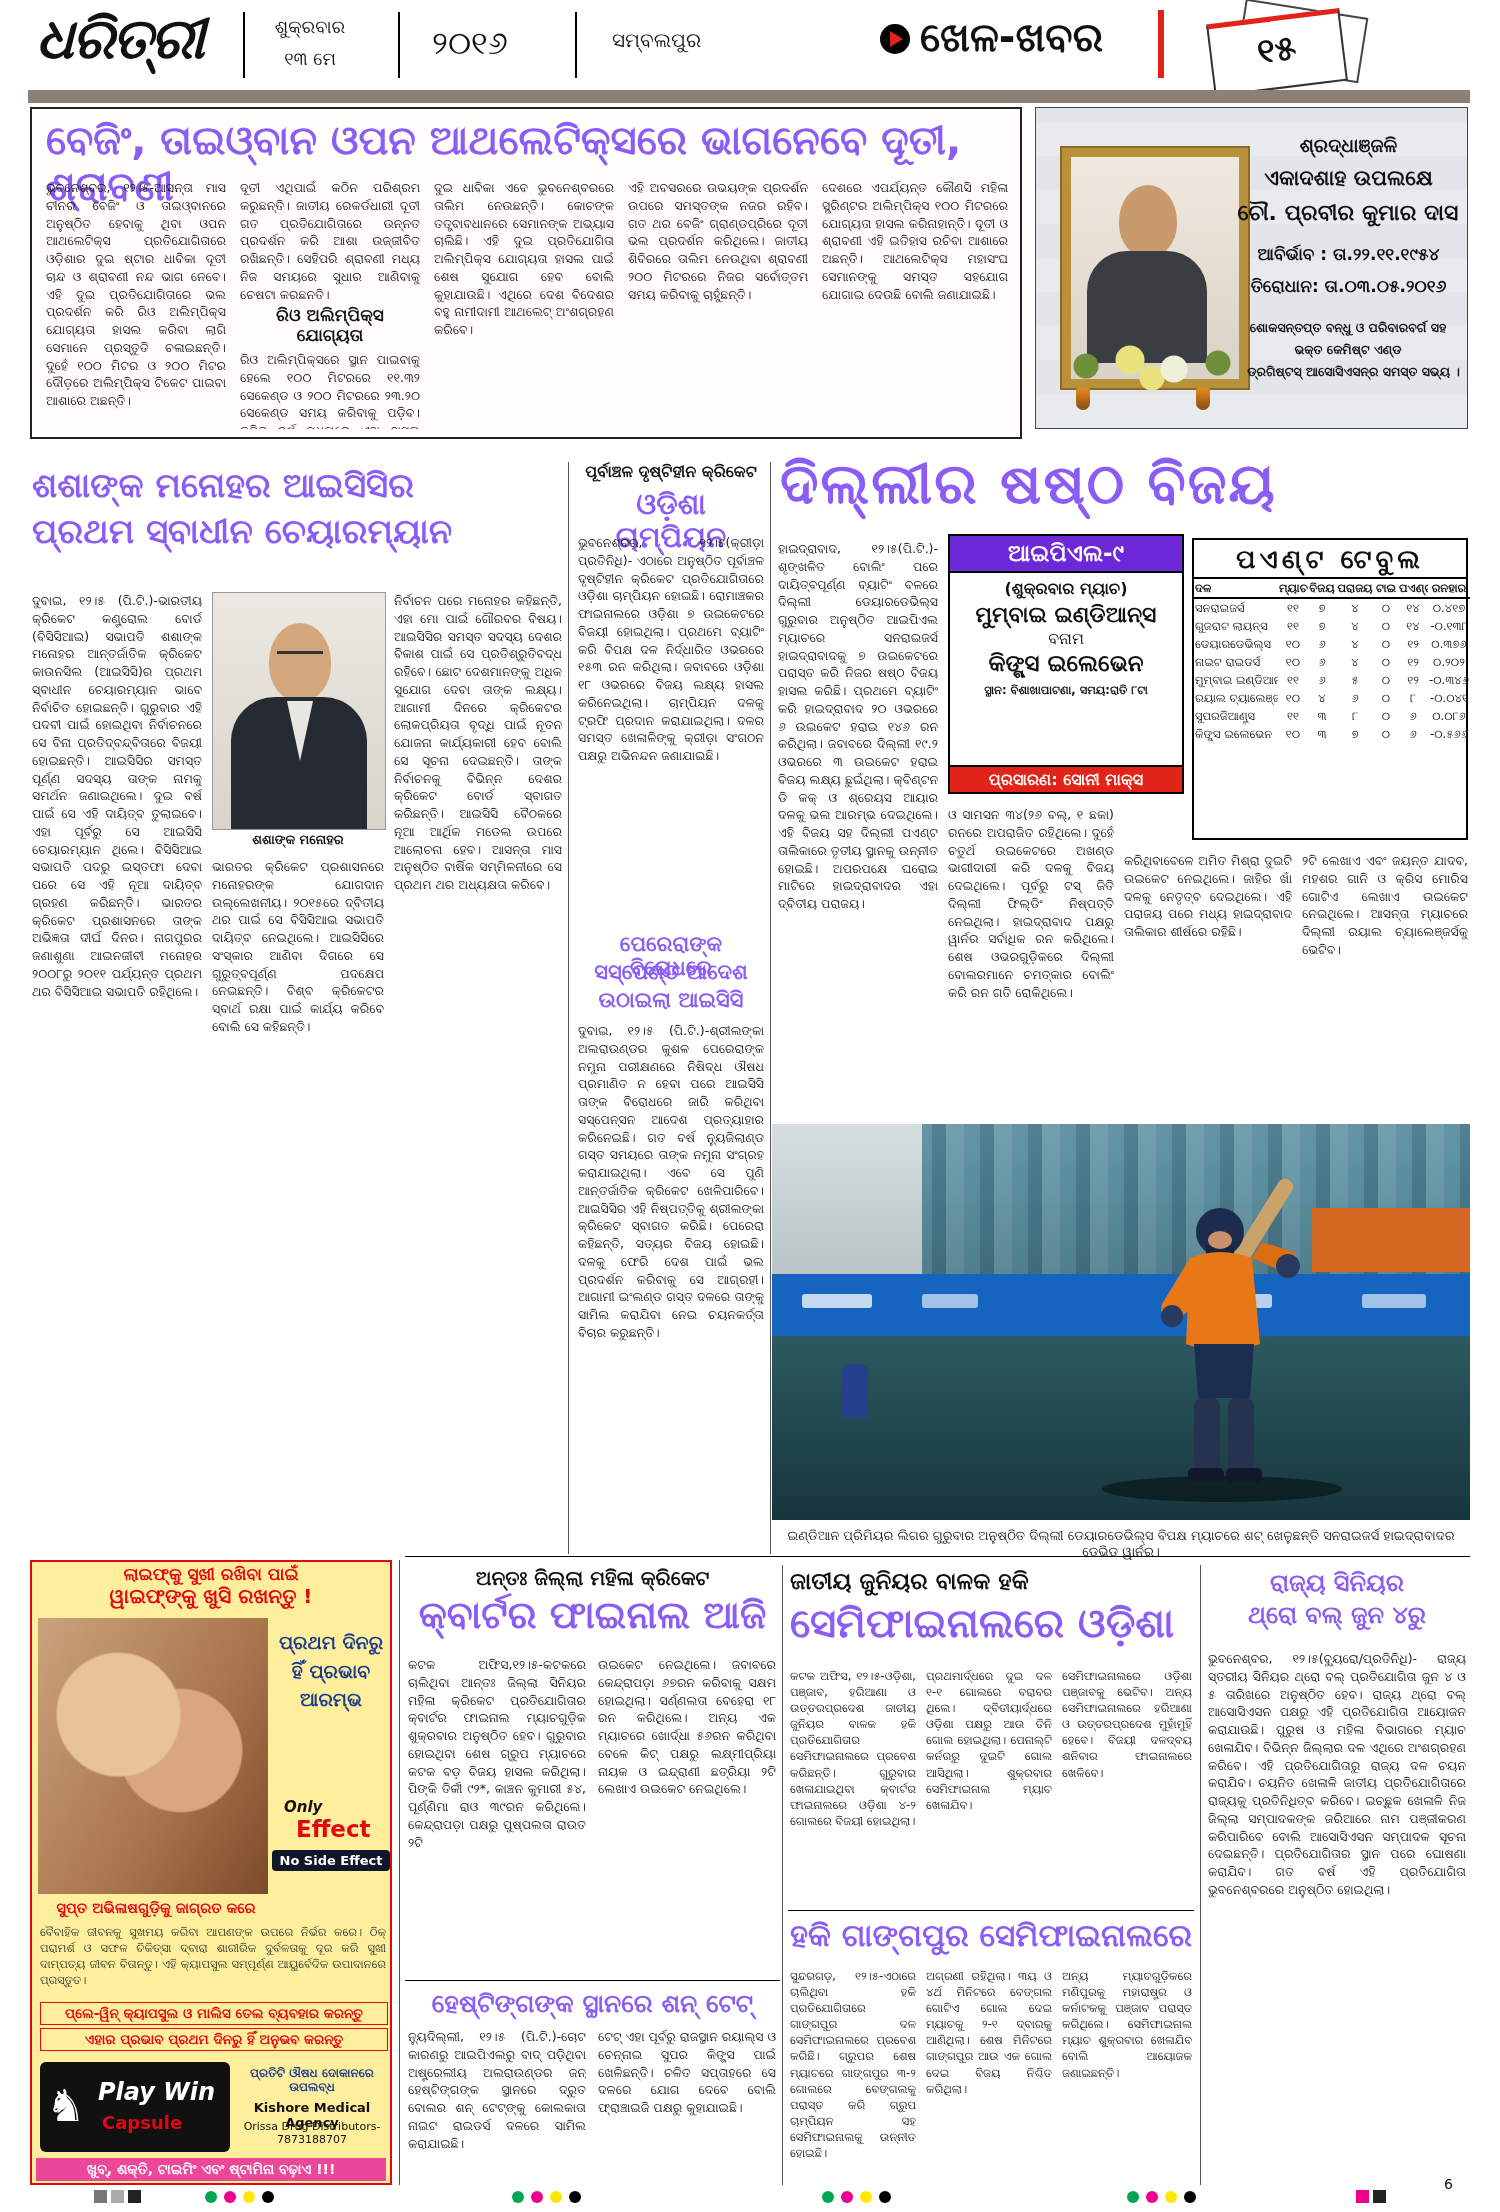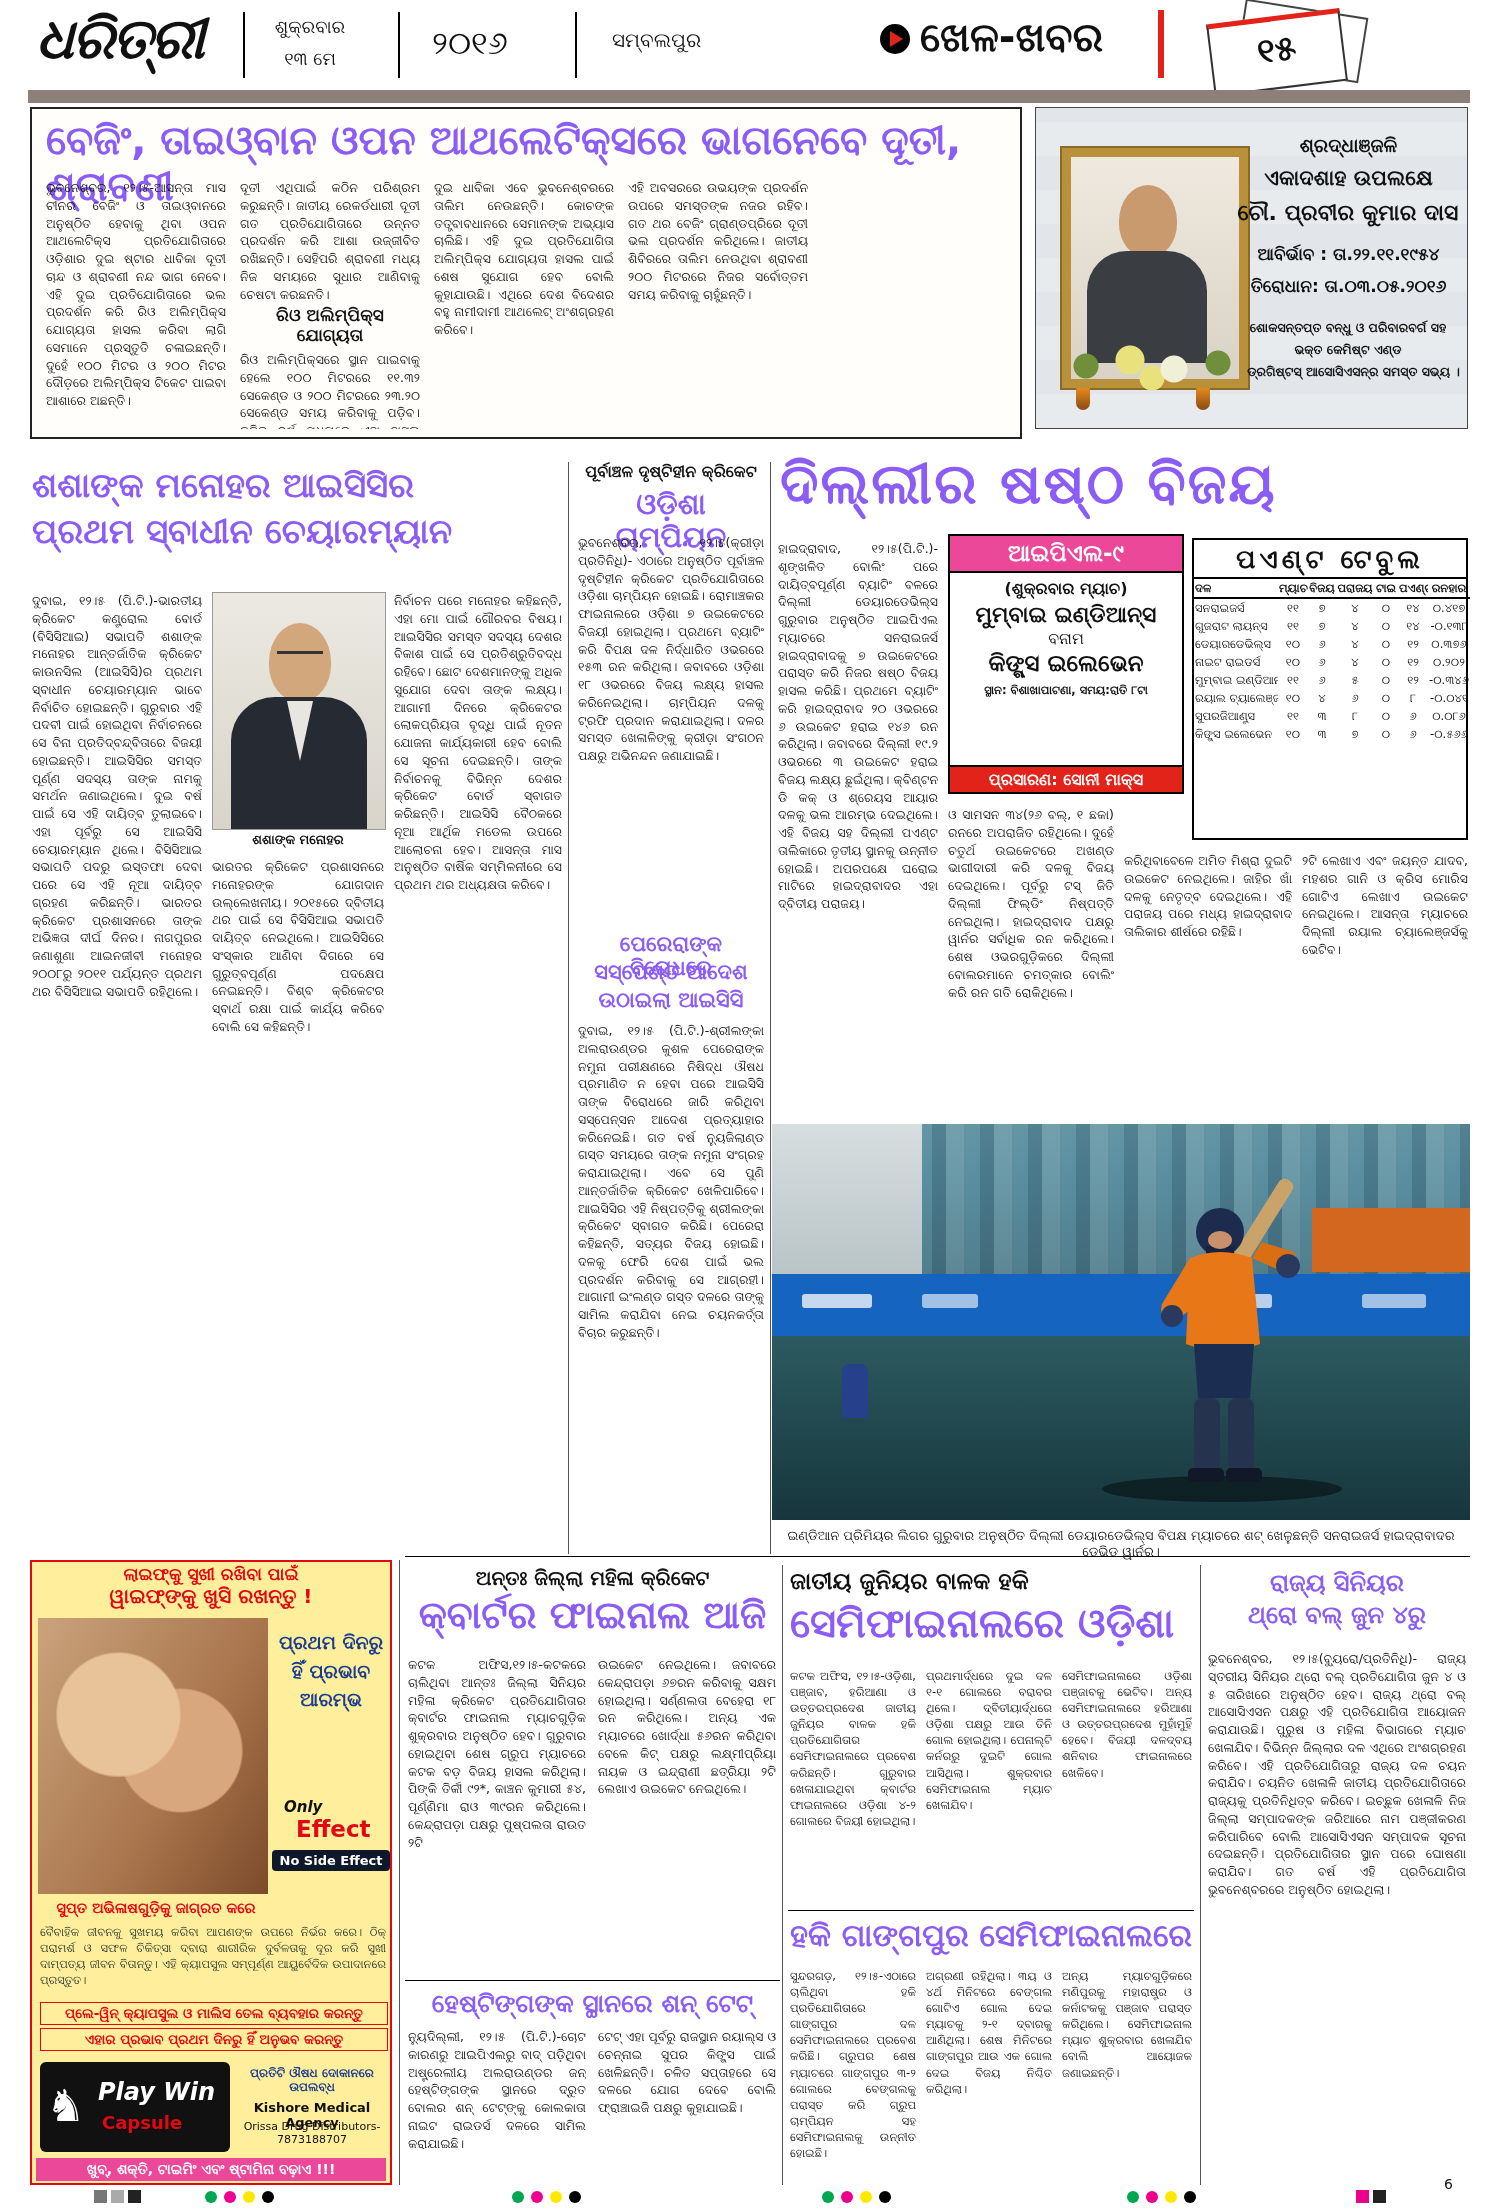--- a/index.html
+++ b/index.html
@@ -46,20 +46,21 @@
 <div class="abs" style="left:30px;top:107px;width:992px;height:332px;border:2px solid #222;box-sizing:border-box;background:#fffefb;">
   <div class="abs hl" style="left:14px;top:8px;width:964px;font-size:40px;">ବେଜିଂ, ତାଇଓ୍ବାନ ଓପନ ଆଥଲେଟିକ୍ସରେ ଭାଗନେବେ ଦୂତୀ, ଶ୍ରାବଣୀ</div>
   <div class="abs bt" style="left:14px;top:70px;width:180px;height:250px;">ଭୁବନେଶ୍ବର, ୧୨।୫-ଆସନ୍ତା ମାସ ଚୀନର ବେଜିଂ ଓ ତାଇଓ୍ବାନରେ ଅନୁଷ୍ଠିତ ହେବାକୁ ଥିବା ଓପନ ଆଥଲେଟିକ୍ସ ପ୍ରତିଯୋଗିତାରେ ଓଡ଼ିଶାର ଦୁଇ ଷ୍ଟାର ଧାବିକା ଦୂତୀ ଚାନ୍ଦ ଓ ଶ୍ରାବଣୀ ନନ୍ଦ ଭାଗ ନେବେ। ଏହି ଦୁଇ ପ୍ରତିଯୋଗିତାରେ ଭଲ ପ୍ରଦର୍ଶନ କରି ରିଓ ଅଲିମ୍ପିକ୍ସ ଯୋଗ୍ୟତା ହାସଲ କରିବା ଲାଗି ସେମାନେ ପ୍ରସ୍ତୁତି ଚଳାଇଛନ୍ତି। ଦୁହେଁ ୧୦୦ ମିଟର ଓ ୨୦୦ ମିଟର ଦୌଡ଼ରେ ଅଲିମ୍ପିକ୍ସ ଟିକେଟ ପାଇବା ଆଶାରେ ଅଛନ୍ତି।</div>
   <div class="abs" style="left:208px;top:70px;width:180px;height:250px;overflow:hidden;">
     <div class="bt" style="height:120px;">ଦୂତୀ ଏଥିପାଇଁ କଠିନ ପରିଶ୍ରମ କରୁଛନ୍ତି। ଜାତୀୟ ରେକର୍ଡଧାରୀ ଦୂତୀ ଗତ ପ୍ରତିଯୋଗିତାରେ ଉନ୍ନତ ପ୍ରଦର୍ଶନ କରି ଆଶା ଉଜ୍ଜୀବିତ ରଖିଛନ୍ତି। ସେହିପରି ଶ୍ରାବଣୀ ମଧ୍ୟ ନିଜ ସମୟରେ ସୁଧାର ଆଣିବାକୁ ଚେଷ୍ଟା କରୁଛନ୍ତି।</div>
     <div class="b c" style="font-size:17px;margin:6px 0;">ରିଓ ଅଲିମ୍ପିକ୍ସ ଯୋଗ୍ୟତା</div>
     <div class="bt" style="height:104px;">ରିଓ ଅଲିମ୍ପିକ୍ସରେ ସ୍ଥାନ ପାଇବାକୁ ହେଲେ ୧୦୦ ମିଟରରେ ୧୧.୩୨ ସେକେଣ୍ଡ ଓ ୨୦୦ ମିଟରରେ ୨୩.୨୦ ସେକେଣ୍ଡ ସମୟ କରିବାକୁ ପଡ଼ିବ। ଚଳିତ ବର୍ଷ ମଧ୍ୟରେ ଏହା ହାସଲ କରିବା ଲକ୍ଷ୍ୟ ରଖିଛନ୍ତି।</div>
   </div>
   <div class="abs bt" style="left:402px;top:70px;width:180px;height:250px;">ଦୁଇ ଧାବିକା ଏବେ ଭୁବନେଶ୍ବରରେ ତାଲିମ ନେଉଛନ୍ତି। କୋଚଙ୍କ ତତ୍ତ୍ବାବଧାନରେ ସେମାନଙ୍କ ଅଭ୍ୟାସ ଚାଲିଛି। ଏହି ଦୁଇ ପ୍ରତିଯୋଗିତା ଅଲିମ୍ପିକ୍ସ ଯୋଗ୍ୟତା ହାସଲ ପାଇଁ ଶେଷ ସୁଯୋଗ ହେବ ବୋଲି କୁହାଯାଉଛି। ଏଥିରେ ଦେଶ ବିଦେଶର ବହୁ ନାମୀଦାମୀ ଆଥଲେଟ୍ ଅଂଶଗ୍ରହଣ କରିବେ।</div>
   <div class="abs bt" style="left:596px;top:70px;width:180px;height:250px;">ଏହି ଅବସରରେ ଉଭୟଙ୍କ ପ୍ରଦର୍ଶନ ଉପରେ ସମସ୍ତଙ୍କ ନଜର ରହିବ। ଗତ ଥର ବେଜିଂ ଗ୍ରାଣ୍ଡପ୍ରିରେ ଦୂତୀ ଭଲ ପ୍ରଦର୍ଶନ କରିଥିଲେ। ଜାତୀୟ ଶିବିରରେ ତାଲିମ ନେଉଥିବା ଶ୍ରାବଣୀ ୨୦୦ ମିଟରରେ ନିଜର ସର୍ବୋତ୍ତମ ସମୟ କରିବାକୁ ଚାହୁଁଛନ୍ତି।</div>
+  <div class="abs bt" style="left:790px;top:70px;width:186px;height:250px;">ଦେଶରେ ଏପର୍ଯ୍ୟନ୍ତ କୌଣସି ମହିଳା ସ୍ପ୍ରିଣ୍ଟର ଅଲିମ୍ପିକ୍ସ ୧୦୦ ମିଟରରେ ଯୋଗ୍ୟତା ହାସଲ କରିନାହାନ୍ତି। ଦୂତୀ ଓ ଶ୍ରାବଣୀ ଏହି ଇତିହାସ ରଚିବା ଆଶାରେ ଅଛନ୍ତି। ଆଥଲେଟିକ୍ସ ମହାସଂଘ ସେମାନଙ୍କୁ ସମସ୍ତ ସହଯୋଗ ଯୋଗାଇ ଦେଉଛି ବୋଲି ଜଣାଯାଇଛି।</div>
 </div>
 
 <div class="abs" style="left:1035px;top:107px;width:433px;height:322px;border:1px solid #444;box-sizing:border-box;background:repeating-linear-gradient(0deg,#e8ebee 0 34px,#e2e6ea 34px 68px);">
   <div class="abs" style="left:26px;top:40px;width:168px;height:222px;border:9px solid #b8913a;box-shadow:0 0 0 2px #8a6a25;background:linear-gradient(#efe9df,#d9d2c6);">
     <div class="abs" style="left:48px;top:28px;width:58px;height:72px;border-radius:50% 50% 46% 46%;background:#c99a6e;"></div>
     <div class="abs" style="left:16px;top:94px;width:120px;height:112px;border-radius:40px 40px 0 0;background:#3a3d42;"></div>
   </div>
   <div class="abs" style="left:6px;top:228px;width:220px;height:60px;background:radial-gradient(circle at 20% 50%,#6f8f3a 12px,transparent 13px),radial-gradient(circle at 40% 40%,#e9e27c 14px,transparent 15px),radial-gradient(circle at 60% 55%,#f0f0d8 13px,transparent 14px),radial-gradient(circle at 80% 45%,#6f8f3a 12px,transparent 13px),radial-gradient(circle at 50% 70%,#e9e27c 12px,transparent 13px);"></div>
   <div class="abs" style="left:40px;top:280px;width:14px;height:22px;background:linear-gradient(#e58a1f,#8a4a12);border-radius:2px 2px 8px 8px;"></div>
   <div class="abs" style="left:160px;top:280px;width:14px;height:22px;background:linear-gradient(#e58a1f,#8a4a12);border-radius:2px 2px 8px 8px;"></div>
@@ -94,21 +95,21 @@
 <div class="abs bt" style="left:578px;top:534px;width:186px;height:384px;">ଭୁବନେଶ୍ବର, ୧୨।୫(କ୍ରୀଡ଼ା ପ୍ରତିନିଧି)- ଏଠାରେ ଅନୁଷ୍ଠିତ ପୂର୍ବାଞ୍ଚଳ ଦୃଷ୍ଟିହୀନ କ୍ରିକେଟ ପ୍ରତିଯୋଗିତାରେ ଓଡ଼ିଶା ଚାମ୍ପିୟନ ହୋଇଛି। ରୋମାଞ୍ଚକର ଫାଇନାଲରେ ଓଡ଼ିଶା ୭ ଉଇକେଟରେ ବିଜୟୀ ହୋଇଥିଲା। ପ୍ରଥମେ ବ୍ୟାଟିଂ କରି ବିପକ୍ଷ ଦଳ ନିର୍ଦ୍ଧାରିତ ଓଭରରେ ୧୫୩ ରନ କରିଥିଲା। ଜବାବରେ ଓଡ଼ିଶା ୧୮ ଓଭରରେ ବିଜୟ ଲକ୍ଷ୍ୟ ହାସଲ କରିନେଇଥିଲା। ଚାମ୍ପିୟନ ଦଳକୁ ଟ୍ରଫି ପ୍ରଦାନ କରାଯାଇଥିଲା। ଦଳର ସମସ୍ତ ଖେଳାଳିଙ୍କୁ କ୍ରୀଡ଼ା ସଂଗଠନ ପକ୍ଷରୁ ଅଭିନନ୍ଦନ ଜଣାଯାଇଛି।</div>
 <div class="abs hl c" style="left:576px;top:932px;width:190px;font-size:21px;">ପେରେରାଙ୍କ ବିରୋଧରେ</div>
 <div class="abs hl c" style="left:576px;top:960px;width:190px;font-size:21px;">ସସ୍ପେଣ୍ଡ ଆଦେଶ</div>
 <div class="abs hl c" style="left:576px;top:988px;width:190px;font-size:21px;">ଉଠାଇଲା ଆଇସିସି</div>
 <div class="abs bt" style="left:578px;top:1022px;width:186px;height:520px;">ଦୁବାଇ, ୧୨।୫ (ପି.ଟି.)-ଶ୍ରୀଲଙ୍କା ଅଲରାଉଣ୍ଡର କୁଶଳ ପେରେରାଙ୍କ ନମୁନା ପରୀକ୍ଷଣରେ ନିଷିଦ୍ଧ ଔଷଧ ପ୍ରମାଣିତ ନ ହେବା ପରେ ଆଇସିସି ତାଙ୍କ ବିରୋଧରେ ଜାରି କରିଥିବା ସସ୍ପେନ୍ସନ ଆଦେଶ ପ୍ରତ୍ୟାହାର କରିନେଇଛି। ଗତ ବର୍ଷ ନ୍ୟୁଜିଲାଣ୍ଡ ଗସ୍ତ ସମୟରେ ତାଙ୍କ ନମୁନା ସଂଗ୍ରହ କରାଯାଇଥିଲା। ଏବେ ସେ ପୁଣି ଆନ୍ତର୍ଜାତିକ କ୍ରିକେଟ ଖେଳିପାରିବେ। ଆଇସିସିର ଏହି ନିଷ୍ପତ୍ତିକୁ ଶ୍ରୀଲଙ୍କା କ୍ରିକେଟ ସ୍ବାଗତ କରିଛି। ପେରେରା କହିଛନ୍ତି, ସତ୍ୟର ବିଜୟ ହୋଇଛି। ଦଳକୁ ଫେରି ଦେଶ ପାଇଁ ଭଲ ପ୍ରଦର୍ଶନ କରିବାକୁ ସେ ଆଗ୍ରହୀ। ଆଗାମୀ ଇଂଲଣ୍ଡ ଗସ୍ତ ଦଳରେ ତାଙ୍କୁ ସାମିଲ କରାଯିବା ନେଇ ଚୟନକର୍ତ୍ତା ବିଚାର କରୁଛନ୍ତି।</div>
 
 <div class="abs hl" style="left:780px;top:452px;width:640px;font-size:56px;letter-spacing:2px;">ଦିଲ୍ଲୀର ଷଷ୍ଠ ବିଜୟ</div>
 <div class="abs bt" style="left:778px;top:540px;width:160px;height:578px;">ହାଇଦ୍ରାବାଦ, ୧୨।୫(ପି.ଟି.)- ଶୃଙ୍ଖଳିତ ବୋଲିଂ ପରେ ଦାୟିତ୍ବପୂର୍ଣ୍ଣ ବ୍ୟାଟିଂ ବଳରେ ଦିଲ୍ଲୀ ଡେୟାରଡେଭିଲ୍ସ ଗୁରୁବାର ଅନୁଷ୍ଠିତ ଆଇପିଏଲ ମ୍ୟାଚରେ ସନରାଇଜର୍ସ ହାଇଦ୍ରାବାଦକୁ ୭ ଉଇକେଟରେ ପରାସ୍ତ କରି ନିଜର ଷଷ୍ଠ ବିଜୟ ହାସଲ କରିଛି। ପ୍ରଥମେ ବ୍ୟାଟିଂ କରି ହାଇଦ୍ରାବାଦ ୨୦ ଓଭରରେ ୬ ଉଇକେଟ ହରାଇ ୧୪୬ ରନ କରିଥିଲା। ଜବାବରେ ଦିଲ୍ଲୀ ୧୯.୨ ଓଭରରେ ୩ ଉଇକେଟ ହରାଇ ବିଜୟ ଲକ୍ଷ୍ୟ ଛୁଇଁଥିଲା। କ୍ବିଣ୍ଟନ ଡି କକ୍ ଓ ଶ୍ରେୟସ ଆୟାର ଦଳକୁ ଭଲ ଆରମ୍ଭ ଦେଇଥିଲେ। ଏହି ବିଜୟ ସହ ଦିଲ୍ଲୀ ପଏଣ୍ଟ ତାଲିକାରେ ତୃତୀୟ ସ୍ଥାନକୁ ଉନ୍ନୀତ ହୋଇଛି। ଅପରପକ୍ଷେ ଘରୋଇ ମାଟିରେ ହାଇଦ୍ରାବାଦର ଏହା ଦ୍ବିତୀୟ ପରାଜୟ।</div>
 
 <div class="abs" style="left:948px;top:534px;width:236px;height:260px;border:2px solid #000;box-sizing:border-box;background:#fff;">
-  <div class="b c" style="background:#ec4899;color:#fff;font-size:23px;padding:4px 0;border-bottom:2px solid #000;">ଆଇପିଏଲ-୯</div>
+  <div class="b c" style="background:#6d28d9;color:#fff;font-size:23px;padding:4px 0;border-bottom:2px solid #000;">ଆଇପିଏଲ-୯</div>
   <div class="b c ipl-line" style="font-size:16px;margin-top:6px;">(ଶୁକ୍ରବାର ମ୍ୟାଚ)</div>
   <div class="b c ipl-line" style="font-size:22px;margin-top:4px;">ମୁମ୍ବାଇ ଇଣ୍ଡିଆନ୍ସ</div>
   <div class="c ipl-line" style="font-size:16px;margin-top:2px;">ବନାମ</div>
   <div class="b c ipl-line" style="font-size:23px;margin-top:2px;">କିଙ୍ଗ୍ସ ଇଲେଭେନ</div>
   <div class="b c ipl-line" style="font-size:11.5px;margin-top:6px;">ସ୍ଥାନ: ବିଶାଖାପାଟଣା, ସମୟ:ରାତି ୮ଟା</div>
   <div class="b c" style="position:absolute;left:0;bottom:0;width:100%;background:#e2231a;color:#fff;font-size:16px;padding:3px 0;border-top:2px solid #000;">ପ୍ରସାରଣ: ସୋନୀ ମାକ୍ସ</div>
 </div>
 
 <div class="abs" style="left:1192px;top:538px;width:276px;height:302px;border:2px solid #000;box-sizing:border-box;background:#fff;">
   <div class="b c" style="font-size:26px;letter-spacing:4px;padding:4px 0 2px;border-bottom:2px solid #000;">ପଏଣ୍ଟ ଟେବୁଲ</div>

